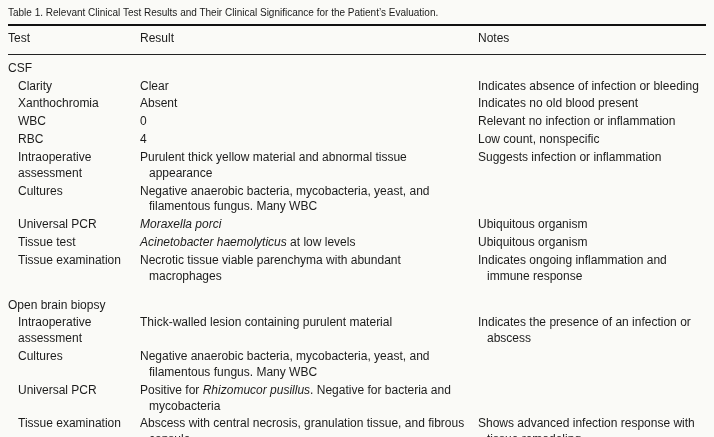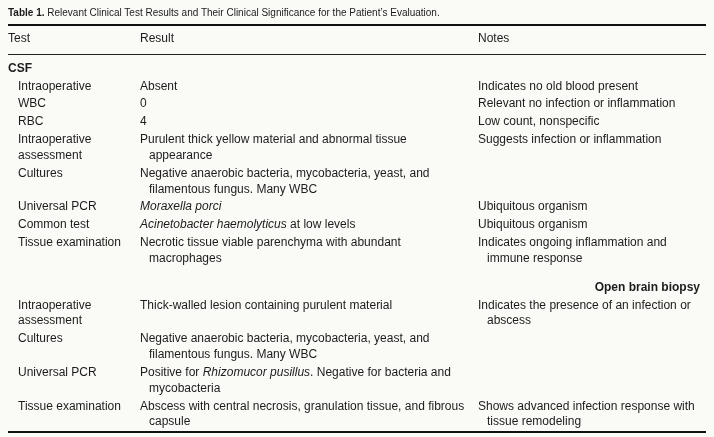--- a/index.html
+++ b/index.html
@@ -15,21 +15,21 @@
     box-sizing: border-box;
     padding: 5px 8px 4px 8px;
     overflow: hidden;
     background: #fafaf7;
   }
   .caption {
     font-size: 10px;
     line-height: 1.3;
     margin: 1px 0 5px 0;
   }
-  .caption .cap-label { font-weight: bold; }
+  .caption .cap-label { font-weight: normal; }
   table.results {
     width: 100%;
     border-collapse: collapse;
     font-size: 12px;
     line-height: 1.32;
     border-top: 2px solid #111;
     border-bottom: 2px solid #111;
     table-layout: fixed;
   }
   col.c-test  { width: 132px; }
@@ -39,25 +39,25 @@
     text-align: left;
     font-weight: normal;
     padding: 5px 0 7px 0;
     border-bottom: 1px solid #222;
   }
   tbody td {
     vertical-align: top;
     padding: 1px 6px 1px 0;
   }
   td.section-title {
-    font-weight: bold;
+    font-weight: normal;
     padding-top: 6px;
     padding-bottom: 1px;
   }
-  tr.section-gap td.section-title { padding-top: 12px; text-align: right; }
+  tr.section-gap td.section-title { padding-top: 12px; }
   td.test-cell { padding-left: 10px; }
   .hang {
     padding-left: 9px;
     text-indent: -9px;
   }
   .footnote {
     font-size: 9.5px;
     line-height: 1.3;
     margin-top: 5px;
   }
@@ -82,21 +82,30 @@
         <th>Test</th>
         <th>Result</th>
         <th>Notes</th>
       </tr>
     </thead>
     <tbody>
         <tr>
           <td colspan="3" class="section-title">CSF</td>
         </tr>
         <tr>
-          <td class="test-cell">Intraoperative</td>
+          <td class="test-cell">Clarity</td>
+          <td class="result-cell">
+            <div class="hang"><span>Clear</span></div>
+          </td>
+          <td class="notes-cell">
+            <div class="hang">Indicates absence of infection or bleeding</div>
+          </td>
+        </tr>
+        <tr>
+          <td class="test-cell">Xanthochromia</td>
           <td class="result-cell">
             <div class="hang"><span>Absent</span></div>
           </td>
           <td class="notes-cell">
             <div class="hang">Indicates no old blood present</div>
           </td>
         </tr>
         <tr>
           <td class="test-cell">WBC</td>
           <td class="result-cell">
@@ -136,21 +145,21 @@
         <tr>
           <td class="test-cell">Universal PCR</td>
           <td class="result-cell">
             <div class="hang"><i>Moraxella porci</i></div>
           </td>
           <td class="notes-cell">
             <div class="hang">Ubiquitous organism</div>
           </td>
         </tr>
         <tr>
-          <td class="test-cell">Common test</td>
+          <td class="test-cell">Tissue test</td>
           <td class="result-cell">
             <div class="hang"><i>Acinetobacter haemolyticus</i><span> at low levels</span></div>
           </td>
           <td class="notes-cell">
             <div class="hang">Ubiquitous organism</div>
           </td>
         </tr>
         <tr>
           <td class="test-cell">Tissue examination</td>
           <td class="result-cell">

